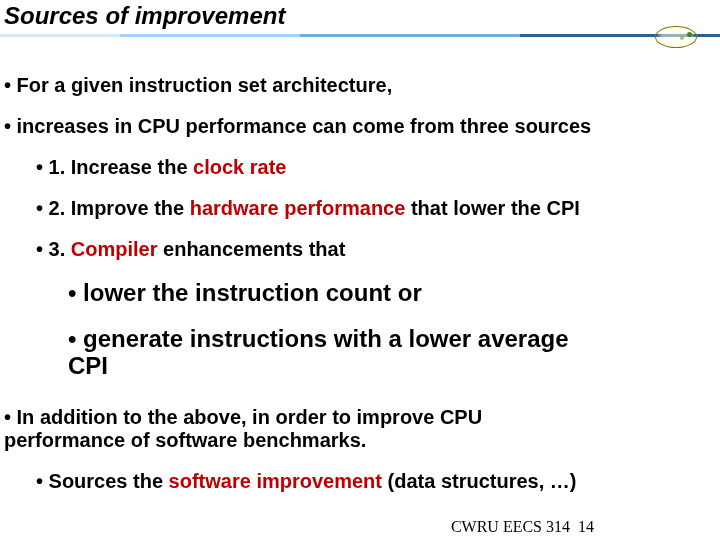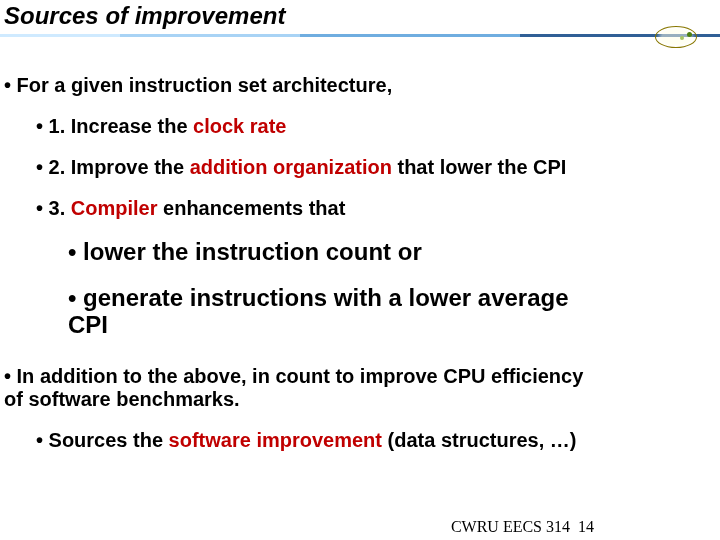--- a/index.html
+++ b/index.html
@@ -103,38 +103,39 @@
   <div class="title-rule"></div>
   <div class="halo">
     <div class="dot1"></div>
     <div class="dot2"></div>
   </div>
 
   <div class="content">
 
     <div class="b0 bullet">For a given instruction set architecture,</div>
 
+    <div class="b0 bullet">increases in CPU performance can come from three sources</div>
 
     <div class="b1 bullet">
       <span>1. Increase the </span><span class="red">clock rate</span>
     </div>
 
     <div class="b1 bullet">
-      <span>2. Improve the </span><span class="red">addition organization</span><span> that lower the CPI</span>
+      <span>2. Improve the </span><span class="red">hardware performance</span><span> that lower the CPI</span>
     </div>
 
     <div class="b1 bullet">
       <span>3. </span><span class="red">Compiler</span><span> enhancements that</span>
     </div>
 
     <div class="b2 bullet">lower the instruction count or</div>
 
     <div class="b2 bullet">generate instructions with a lower average CPI</div>
 
-    <div class="b0 bullet gap-top">In addition to the above, in count to improve CPU efficiency of software benchmarks.</div>
+    <div class="b0 bullet gap-top">In addition to the above, in order to improve CPU performance of software benchmarks.</div>
 
     <div class="b1 bullet">
       <span>Sources the </span><span class="red">software improvement</span><span> (data structures, …)</span>
     </div>
 
   </div>
 
   <div class="footer">
     <span>CWRU EECS 314</span>&nbsp;&nbsp;<span>14</span>
   </div>

